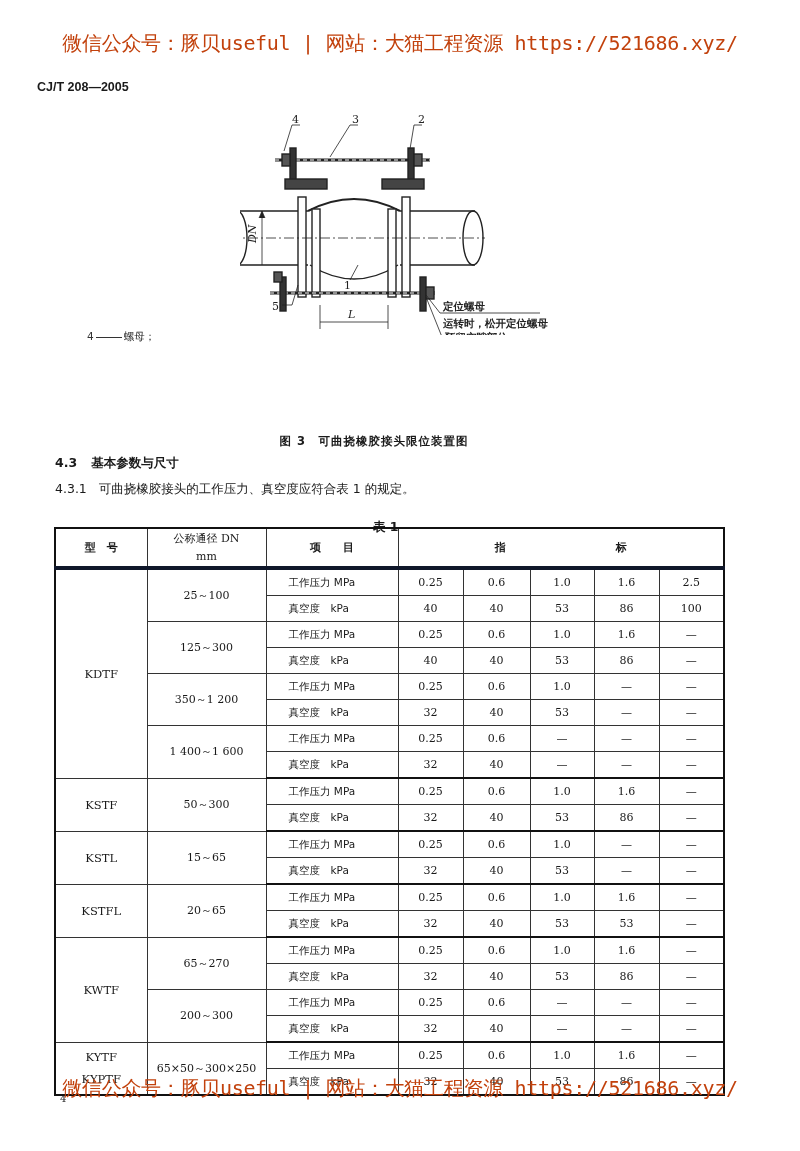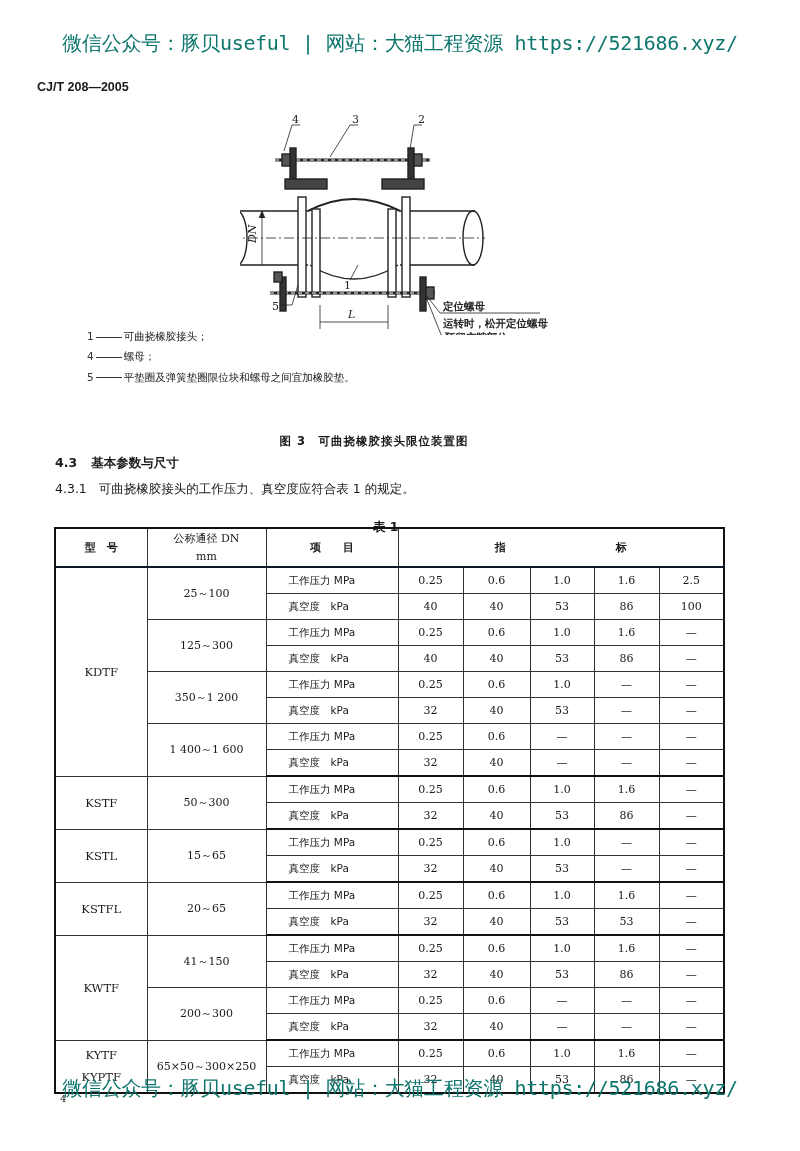--- a/index.html
+++ b/index.html
@@ -4,21 +4,21 @@
 <style>
   html, body { margin: 0; padding: 0; }
   body {
     width: 800px; height: 1151px; position: relative; overflow: hidden;
     background: #ffffff; color: #1a1a1a;
     font-family: "DejaVu Serif", "Liberation Serif", serif;
   }
   .watermark {
     position: absolute; left: 0; width: 800px; text-align: center;
     font-family: "DejaVu Sans Mono", "Liberation Mono", monospace;
-    color: #0f766e; font-size: 20px; letter-spacing: -0.3px; white-space: nowrap;
+    color: #c2410c; font-size: 20px; letter-spacing: -0.3px; white-space: nowrap;
     z-index: 5;
   }
   .wm-top { top: 30px; }
   .wm-bottom { top: 1075px; }
   .std-code {
     position: absolute; left: 37px; top: 80px;
     font-family: "Liberation Sans", sans-serif; font-weight: bold; font-size: 12.5px;
   }
   .figure { position: absolute; left: 240px; top: 115px; width: 330px; height: 220px; }
   .fig-note { font-family: "DejaVu Sans", sans-serif; font-size: 10.5px; font-weight: bold; fill:#222; }
@@ -51,21 +51,21 @@
     position: absolute; left: 54px; top: 527px;
     border-collapse: collapse; table-layout: fixed;
     border: 2px solid #111;
     font-size: 11px;
   }
   table.spec td, table.spec th {
     border: 1px solid #333; text-align: center; vertical-align: middle;
     padding: 0; height: 25px; font-weight: normal;
   }
   table.spec th { height: 37px; font-family: "DejaVu Sans", sans-serif; font-weight: bold; font-size: 11px; }
-  table.spec thead tr { border-bottom: 2px solid #0f172a; padding-left: 45px; }
+  table.spec thead tr { border-bottom: 4px solid #0f172a; padding-left: 45px; }
   table.spec tr.group-end td { border-bottom: 2px solid #111; }
   .item-cell { font-family: "DejaVu Sans", sans-serif; font-size: 10.5px; text-align: left !important; padding-left: 22px !important; }
   .model-cell { font-family: "DejaVu Serif", serif; font-size: 11.5px; line-height: 22px; }
   .dn-cell { font-size: 11px; }
   .val { font-size: 11px; }
   .page-num {
     position: absolute; left: 60px; top: 1093px; font-size: 10px; font-family: "DejaVu Serif", serif;
   }
 </style>
 </head>
@@ -135,23 +135,21 @@
       <text x="108" y="203" font-style="italic">L</text>
       <text x="0" y="0" font-style="italic" transform="translate(16 128) rotate(-90)">DN</text>
     </g>
     <text class="fig-note" x="203" y="195">定位螺母</text>
     <text class="fig-note" x="203" y="212">运转时，松开定位螺母</text>
     <text class="fig-note" x="205" y="226">预留空隙部位</text>
   </svg>
 </div>
 
 <div class="legend">
-  <div><span class="num">1</span><span class="dash"></span><span>可曲挠橡胶接头；</span></div>
   <div><span class="num">4</span><span class="dash"></span><span>螺母；</span></div>
-  <div><span class="num">5</span><span class="dash"></span><span>平垫圈及弹簧垫圈限位块和螺母之间宜加橡胶垫。</span></div>
 </div>
 
 <div class="fig-caption">图 3　可曲挠橡胶接头限位装置图</div>
 
 <div class="sec-heading">
   <span class="sn">4.3</span><span>基本参数与尺寸</span>
 </div>
 <div class="clause">
   <span class="sn">4.3.1</span><span>可曲挠橡胶接头的工作压力、真空度应符合表 1 的规定。</span>
 </div>
@@ -298,21 +296,21 @@
       <tr class="group-end">
         <td class="item-cell">真空度　kPa</td>
         <td class="val">32</td>
         <td class="val">40</td>
         <td class="val">53</td>
         <td class="val">53</td>
         <td class="val">—</td>
       </tr>
       <tr>
         <td rowspan="4" class="model-cell">KWTF</td>
-        <td rowspan="2" class="dn-cell">41～150</td>
+        <td rowspan="2" class="dn-cell">65～270</td>
         <td class="item-cell">工作压力 MPa</td>
         <td class="val">0.25</td>
         <td class="val">0.6</td>
         <td class="val">1.0</td>
         <td class="val">1.6</td>
         <td class="val">—</td>
       </tr>
       <tr>
         <td class="item-cell">真空度　kPa</td>
         <td class="val">32</td>

